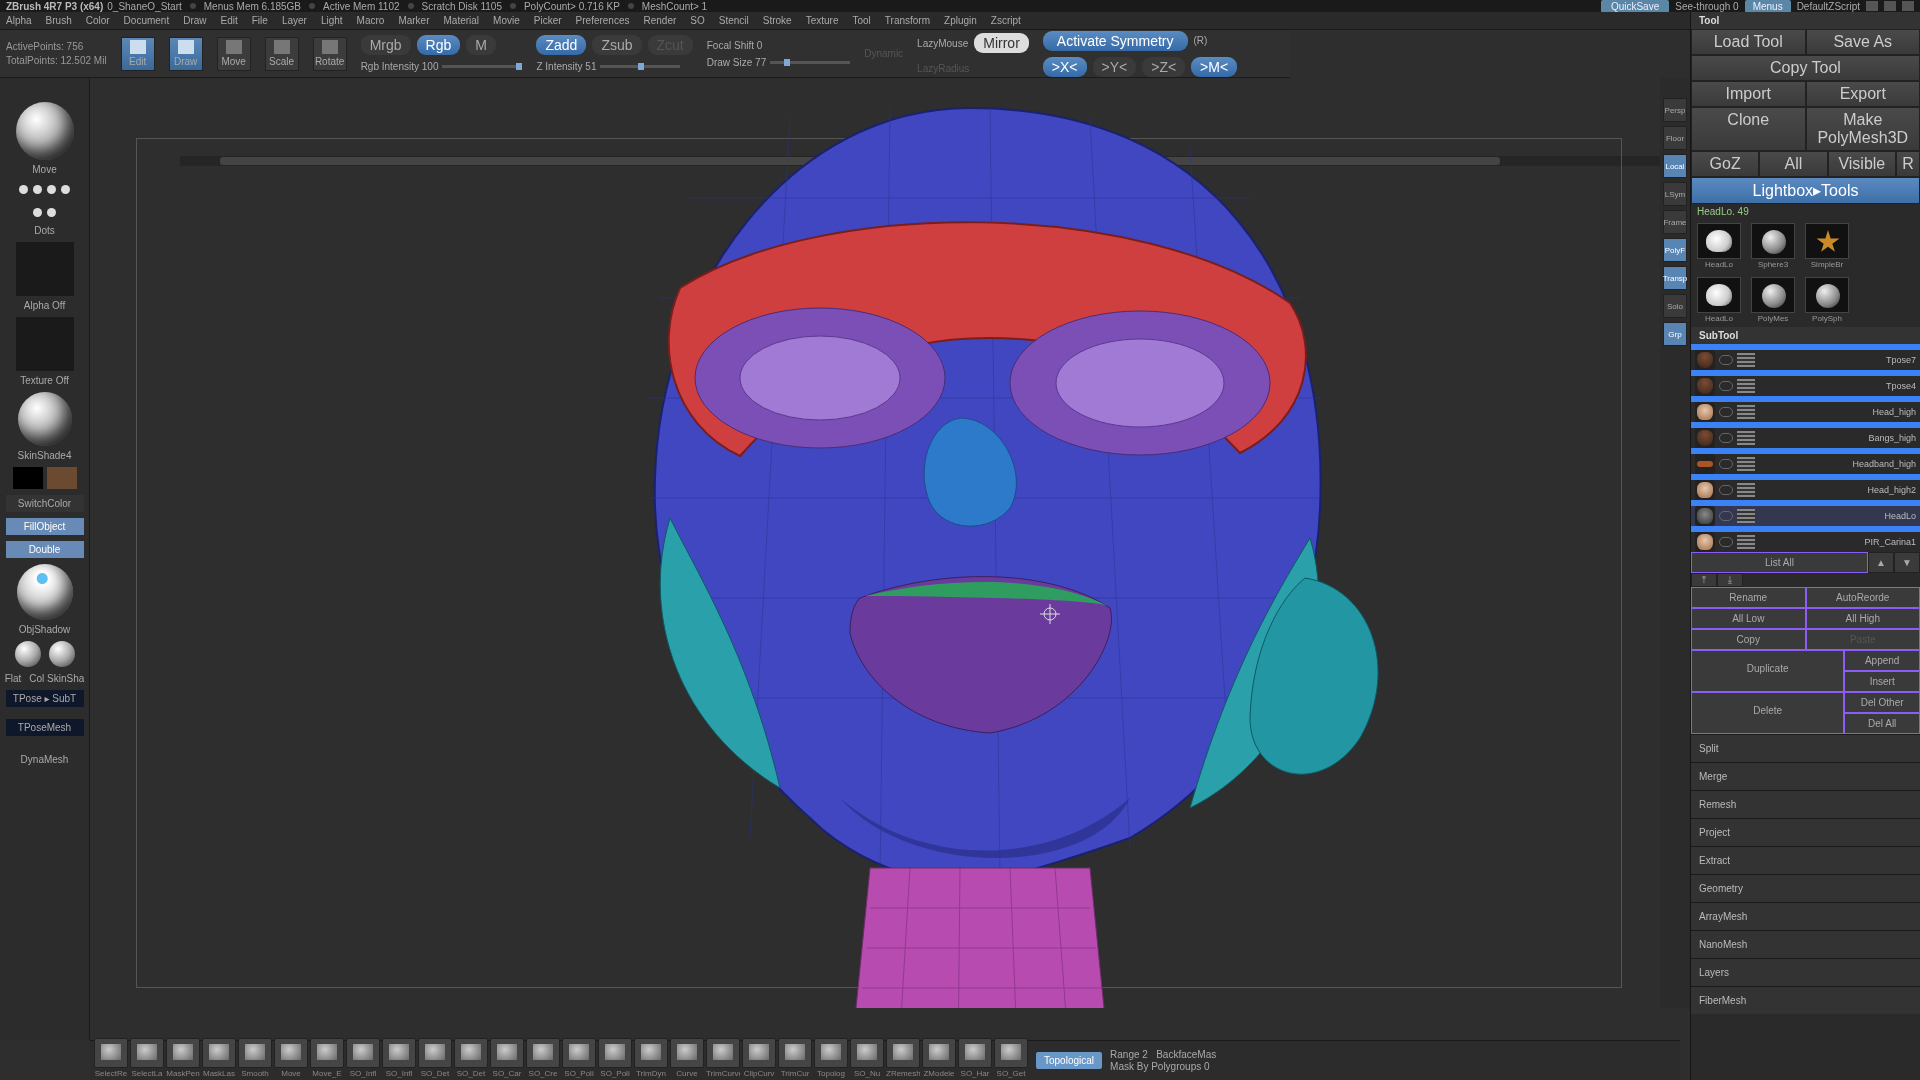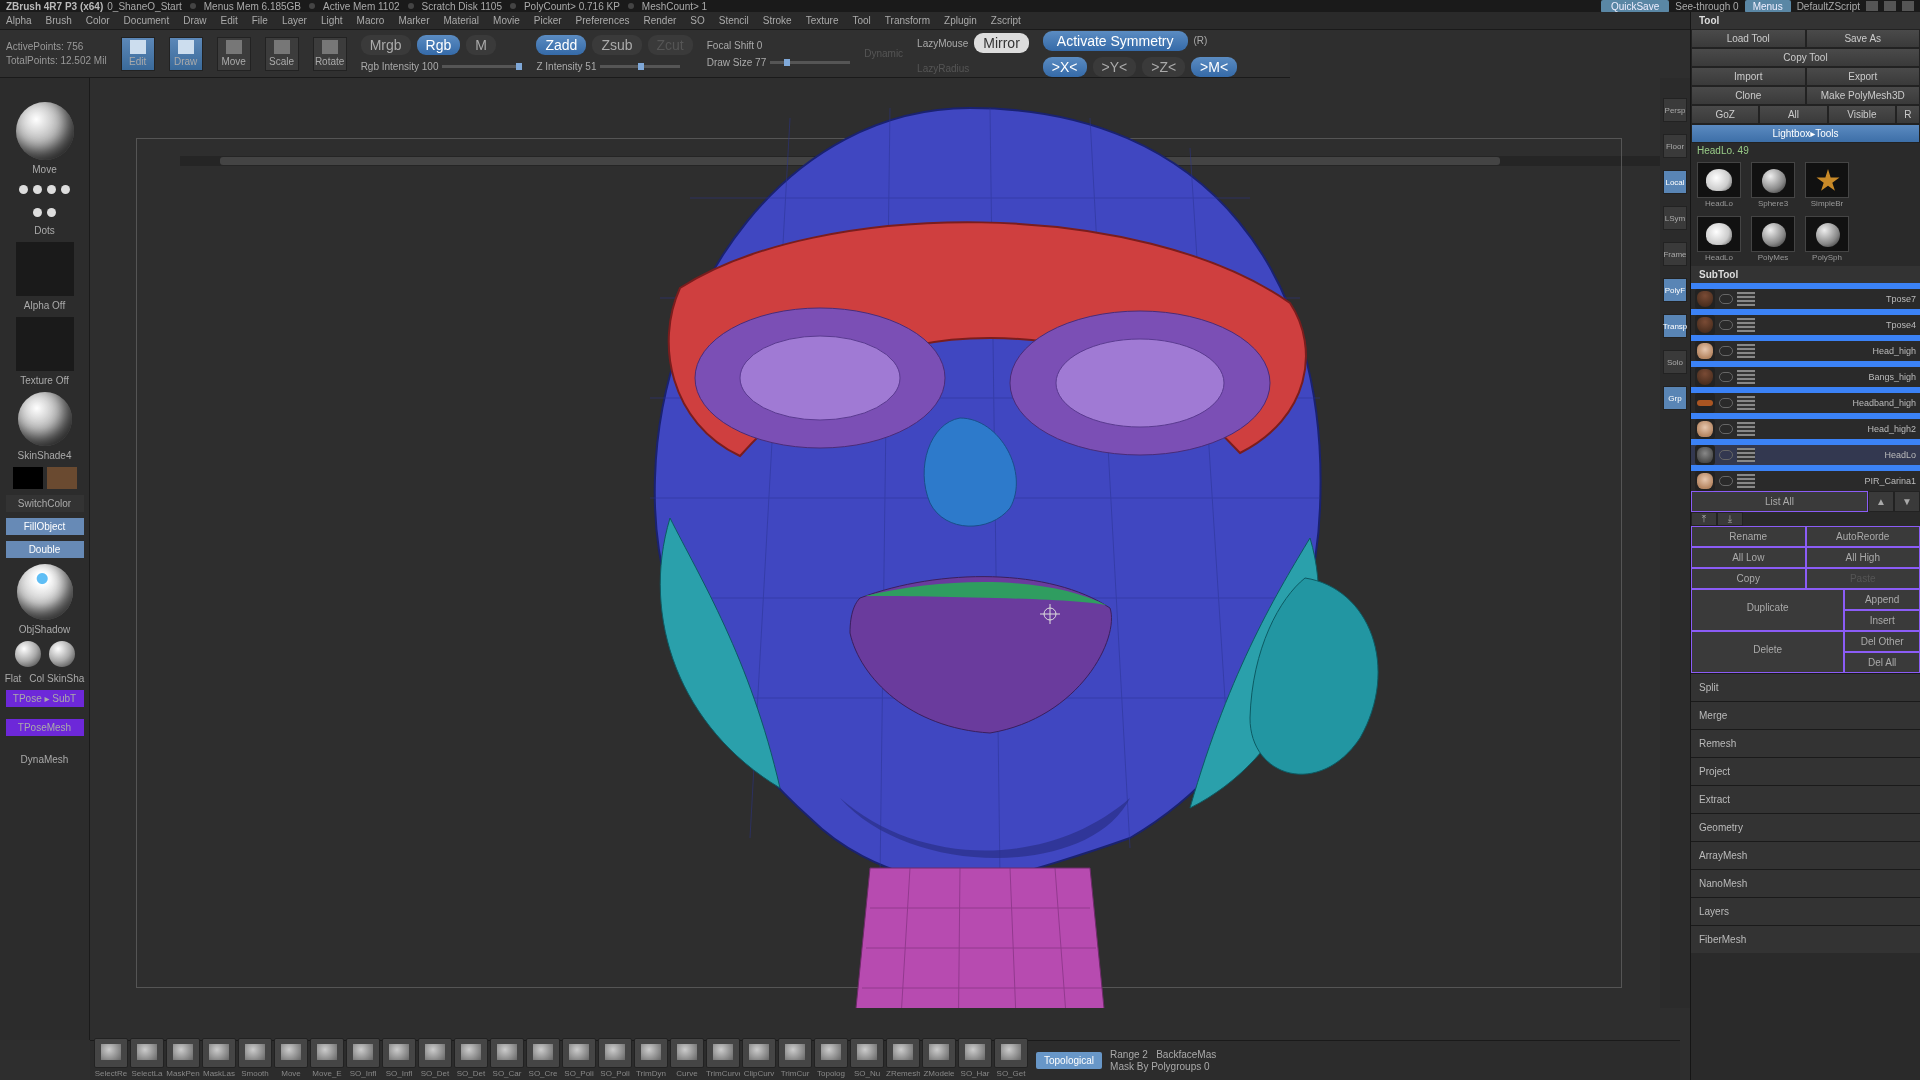--- a/index.html
+++ b/index.html
@@ -37,41 +37,41 @@
 .coords { position:absolute; left:20px; top:86px; font-size:10px; color:#888; }
 
 
 .leftshelf { position:absolute; left:0; top:78px; width:90px; bottom:40px; background:#2c2c2c; border-right:1px solid #1a1a1a; display:flex; flex-direction:column; align-items:center; gap:6px; padding-top:24px; }
 .bigball { width:58px; height:58px; border-radius:50%; background:radial-gradient(circle at 35% 30%,#fff,#bbb 40%,#444 100%); box-shadow:inset -6px -8px 14px rgba(0,0,0,.6); }
 .shelf-lbl { font-size:10px; margin-top:-2px; }
 .dots6 { width:54px; height:40px; display:flex; flex-wrap:wrap; align-items:center; justify-content:center; gap:5px; }
 .dots6 .d { width:9px; height:9px; border-radius:50%; background:#ddd; }
 .tinyrect { width:78px; background:#333; padding:3px 0; text-align:center; font-size:10px; }
 .tinyrect.on { background:#678ab6; color:#fff; }
-.tinyrect.btn { background:#6d28d9; }
+.tinyrect.btn { background:#0f172a; }
 .swatch2 { display:flex; gap:4px; }
 .swatch2 .sw { width:30px; height:22px; }
 .ballsm { width:26px; height:26px; border-radius:50%; background:radial-gradient(circle at 35% 30%,#fff,#aaa 50%,#333); display:inline-block;}
 .twoball { display:flex; gap:8px;}
 
 
 .canvas { position:absolute; left:90px; top:78px; width:1570px; height:930px; background:#2e2e2e; overflow:hidden; }
 .vpframe { position:absolute; left:46px; top:60px; width:1486px; height:850px; border:1px solid #555; }
 .head-svg { position:absolute; left:400px; top:0; width:960px; height:995px; }
 
 
-.rshelf { position:absolute; left:1660px; top:78px; width:30px; height:930px; background:#2b2b2b; display:flex; flex-direction:column; align-items:center; gap:12px; padding-top:20px;}
+.rshelf { position:absolute; left:1660px; top:78px; width:30px; height:930px; background:#2b2b2b; display:flex; flex-direction:column; align-items:center; gap:4px; padding-top:20px;}
 .ricon { width:24px; height:24px; background:#3a3a3a; border:1px solid #222; font-size:8px; display:flex; align-items:center; justify-content:center; }
 .ricon.on { background:#5985b5; color:#fff; }
 
 
 .rpanel { position:absolute; right:0; top:12px; width:230px; bottom:0; background:#2a2a2a; border-left:1px solid #151515; overflow:hidden; font-size:10px;}
 .rpanel .hdr { background:#333; padding:3px 8px; font-weight:bold; color:#ddd; }
 .btnrow { display:flex; }
-.rbtn { flex:1; background:linear-gradient(#4a4a4a,#3a3a3a); text-align:center; padding:3px 0; border:1px solid #222; font-size:10px; color:#ccc; }
+.rbtn { flex:1; background:linear-gradient(#4a4a4a,#3a3a3a); text-align:center; padding:3px 0; border:1px solid #222; font-size:16px; color:#ccc; }
 .rbtn.on { background:linear-gradient(#5b8ac0,#3d6fa8); color:#fff; }
 .thumbs { display:flex; padding:4px; gap:6px; }
 .th { width:48px; display:flex; flex-direction:column; align-items:center; gap:1px;}
 .th .img { width:44px; height:36px; background:#111; border:1px solid #444; position:relative;}
 .th .img.skull::after { content:""; position:absolute; left:8px; top:6px; width:26px; height:22px; background:radial-gradient(circle at 40% 40%,#fff,#ccc 60%,#555); border-radius:50% 50% 40% 40%; }
 .th .img.ball::after { content:""; position:absolute; left:10px; top:6px; width:24px; height:24px; background:radial-gradient(circle at 35% 30%,#eee,#888 60%,#222); border-radius:50%; }
 .th .img.star::after { content:""; position:absolute; left:10px; top:6px; width:24px; height:24px; background:#c98a28; clip-path:polygon(50% 0,61% 35%,98% 35%,68% 57%,79% 91%,50% 70%,21% 91%,32% 57%,2% 35%,39% 35%); }
 .th .cap { font-size:8px; color:#999; }
 
 .stlist { }

